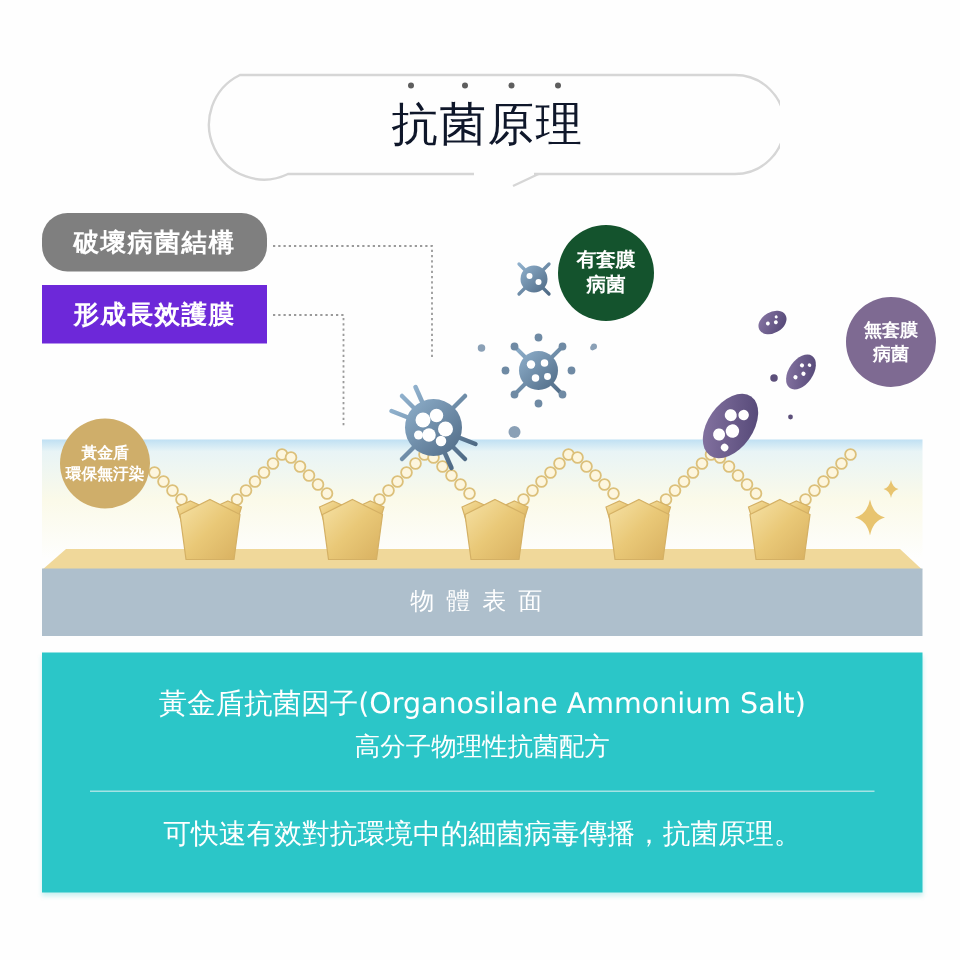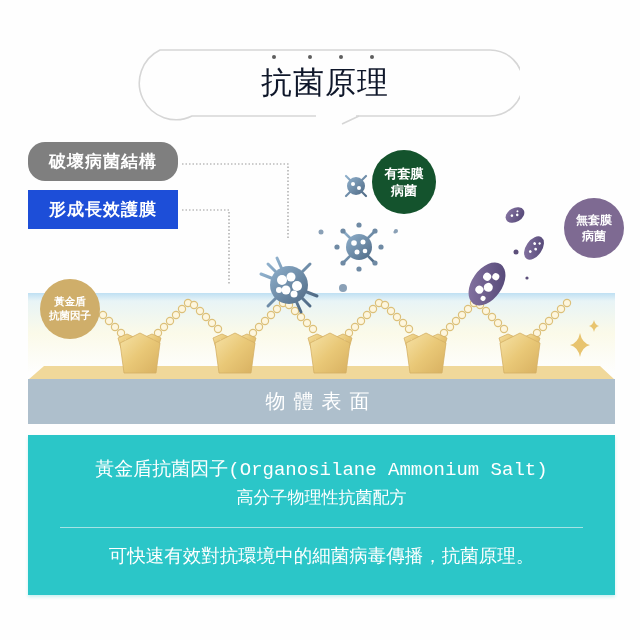--- a/index.html
+++ b/index.html
@@ -20,56 +20,56 @@
     position: absolute; top: 0; width: 4px; height: 4px; border-radius: 50%; background: #5e5e5e;
   }
 
   
   .label-box {
     position: absolute; left: 28px; width: 150px; height: 39px; color: #fff;
     font-size: 17px; font-weight: bold; display: flex; align-items: center; justify-content: center;
     letter-spacing: 1px;
   }
   .label-gray { top: 142px; background: #7f7f7f; border-radius: 17px; }
-  .label-blue { top: 190px; background: #1d4ed8; }
+  .label-blue { top: 190px; background: #6d28d9; }
 
   
   .membrane {
     position: absolute; left: 28px; top: 293px; width: 587px; height: 80px;
     background: linear-gradient(to bottom, #bfe0f3 0px, #e8f4f6 8px, #fbfae9 40px, rgba(255,255,255,0) 80px);
   }
   .slab {
     position: absolute; left: 28px; top: 379px; width: 587px; height: 45px;
-    background: #aebfcc; color: #fff; font-size: 20px; letter-spacing: 8px;
+    background: #aebfcc; color: #fff; font-size: 16px; letter-spacing: 8px;
     display: flex; align-items: center; justify-content: center;
   }
 
   
   .gold-badge {
     position: absolute; left: 40px; top: 279px; width: 60px; height: 60px; border-radius: 50%;
     background: #cfae6a; color: #fff; font-size: 10.5px; font-weight: bold; line-height: 14px;
-    display: flex; flex-direction: column; align-items: center; justify-content: center; font-family: Liberation Serif, serif;
+    display: flex; flex-direction: column; align-items: center; justify-content: center;
   }
 
   
   .env-badge {
     position: absolute; left: 372px; top: 150px; width: 64px; height: 64px; border-radius: 50%;
     background: #14532d; color: #fff; font-size: 13px; font-weight: bold; line-height: 17px;
     display: flex; flex-direction: column; align-items: center; justify-content: center;
   }
   .nonenv-badge {
     position: absolute; left: 564px; top: 198px; width: 60px; height: 60px; border-radius: 50%;
     background: #7e6a92; color: #fff; font-size: 12px; font-weight: bold; line-height: 16px;
     display: flex; flex-direction: column; align-items: center; justify-content: center;
   }
 
   
   .info {
     position: absolute; left: 28px; top: 435px; width: 587px; height: 160px;
-    background: #2bc6c8; color: #fff; box-shadow: 0 2px 3px rgba(43,198,200,0.25); font-family: Liberation Mono, monospace;
+    background: #2bc6c8; color: #fff; box-shadow: 0 2px 3px rgba(43,198,200,0.25);
   }
   .info-line1 {
     position: absolute; left: 0; right: 0; top: 21px; text-align: center; font-size: 19px;
   }
   .info-line2 {
     position: absolute; left: 0; right: 0; top: 51px; text-align: center; font-size: 17px;
   }
   .info-divider {
     position: absolute; left: 32px; right: 32px; top: 92px; height: 1px; background: #a5e3e4;
   }
@@ -307,21 +307,21 @@
   </g>
 
   <g fill="#e8c46f">
     <path d="M 580 333 Q 582 343 590 345 Q 582 347 580 357 Q 578 347 570 345 Q 578 343 580 333 Z"></path>
     <path d="M 594 320 Q 595 325 599 326 Q 595 327 594 332 Q 593 327 589 326 Q 593 325 594 320 Z"></path>
   </g>
 </svg>
 
 <div class="gold-badge">
   <span>黃金盾</span>
-  <span>抗菌因子</span>
+  <span>環保無汙染</span>
 </div>
 <div class="env-badge">
   <span>有套膜</span>
   <span>病菌</span>
 </div>
 <div class="nonenv-badge">
   <span>無套膜</span>
   <span>病菌</span>
 </div>
 

